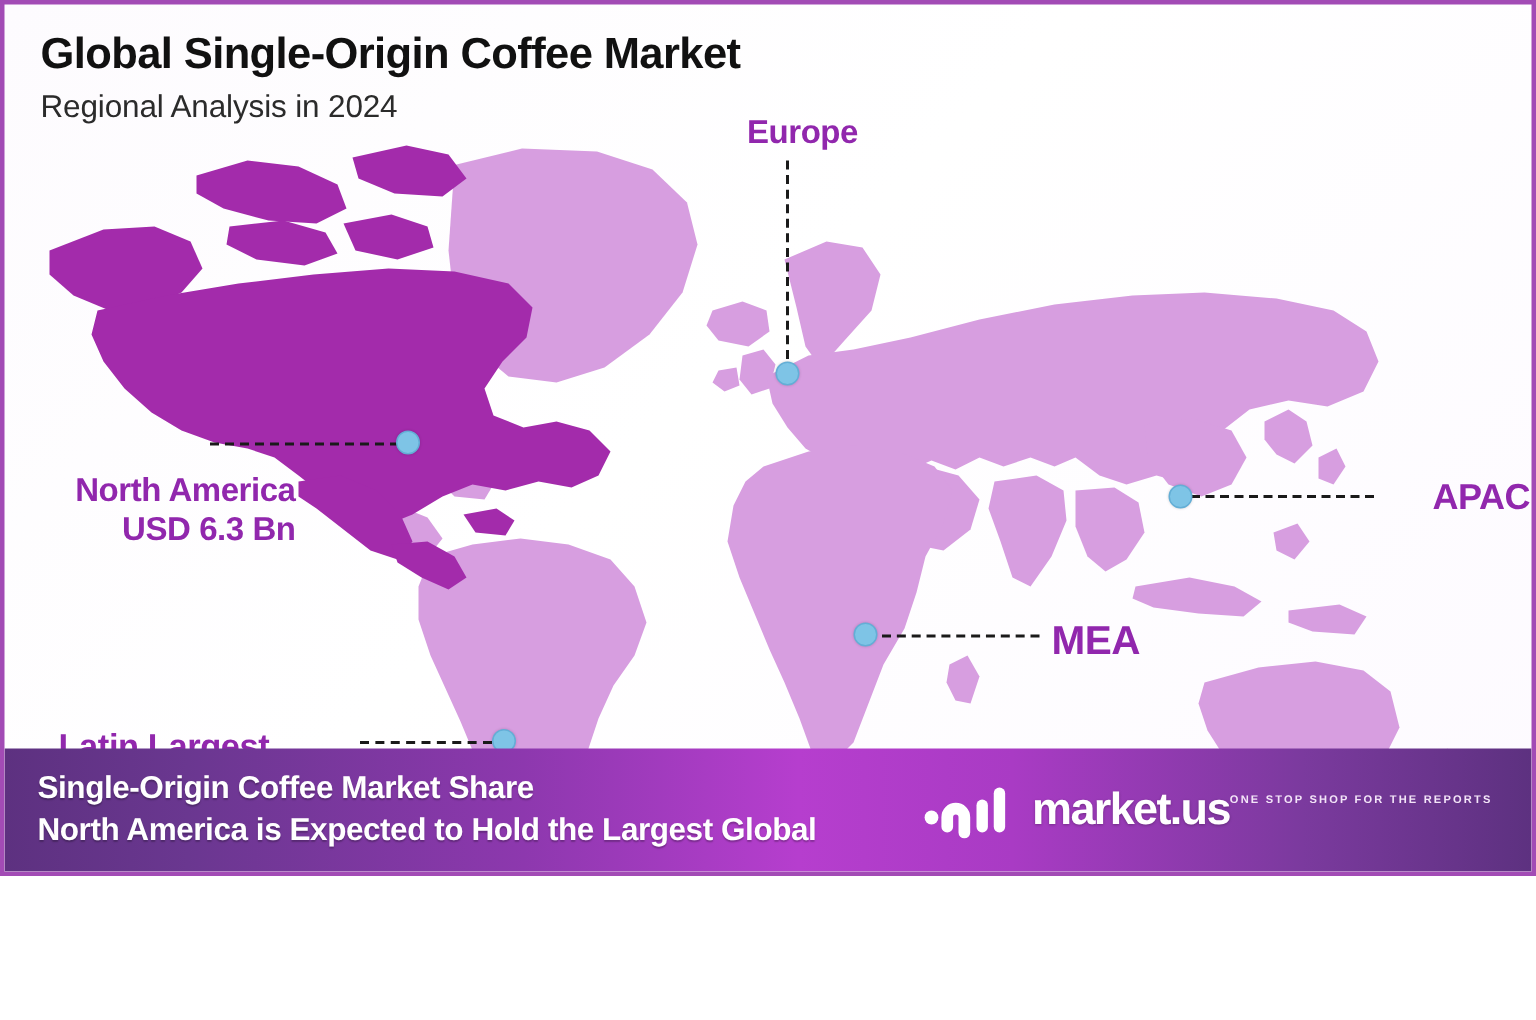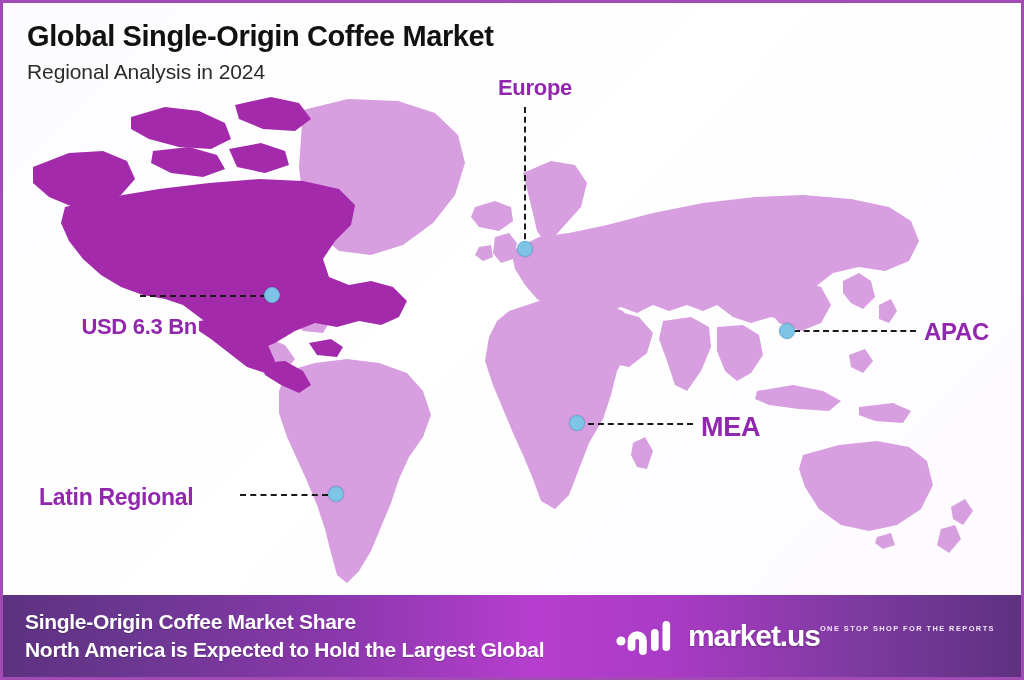--- a/index.html
+++ b/index.html
@@ -4,21 +4,21 @@
 <style>
   * { box-sizing: border-box; margin: 0; padding: 0; }
   html, body {
     width: 1024px; height: 680px;
     font-family: "Liberation Sans", sans-serif;
     background: #ffffff;
     overflow: hidden;
   }
   #infographic {
     position: relative;
-    width: 1024px; height: 680px;
+    width: 1024px; height: 584px;
     background: linear-gradient(135deg,#fdfbfe 0%,#ffffff 45%,#fdfaff 100%);
     border: 3px solid #a24bb5;
     overflow: hidden;
   }
 
   
   .header { position: absolute; left: 24px; top: 18px; z-index: 40; }
   .title {
     font-size: 29px; font-weight: bold; color: #111111;
     letter-spacing: -0.4px; line-height: 1.05; white-space: nowrap;
@@ -60,21 +60,21 @@
   .leader-v {
     position: absolute; z-index: 31;
     border-left: 2px dashed #1a1a1a; width: 0;
   }
 
   
   #c-europe   { left: 495px; top: 72px; }
   #l-europe   { left: 521px; top: 104px; height: 142px; }
   #d-europe   { left: 514px; top: 238px; }
 
-  #c-apac     { left: 921px; top: 315px; }
+  #c-apac     { left: 952px; top: 315px; }
   #l-apac     { left: 791px; top: 327px; width: 122px; }
   #d-apac     { left: 776px; top: 320px; }
 
   #c-mea      { left: 698px; top: 409px; }
   #l-mea      { left: 585px; top: 420px; width: 105px; }
   #d-mea      { left: 566px; top: 412px; }
 
   #c-latam    { left: 36px; top: 481px; }
   #l-latam    { left: 237px; top: 491px; width: 88px; }
   #d-latam    { left: 325px; top: 483px; }
@@ -185,20 +185,21 @@
         <path d="M196 266 L224 262 L248 272 L264 288 L272 306 L262 318 L244 312 L226 298 L208 284 L196 276 Z"></path>
 
         <path d="M258 308 L282 306 L300 316 L308 330 L296 338 L278 330 L262 320 Z"></path>
 
         <path d="M306 288 L328 284 L340 292 L334 302 L314 300 Z"></path>
       </g>
     </svg>
   </div>
 
   <div class="callout" id="c-na">
+    <div class="callout-label lbl-na">North America</div>
     <div class="callout-label lbl-na">USD 6.3 Bn</div>
   </div>
   <div class="leader" id="l-na"></div>
   <div class="dot" id="d-na"></div>
 
   <div class="callout" id="c-europe">
     <div class="callout-label lbl-europe">Europe</div>
   </div>
   <div class="leader-v" id="l-europe"></div>
   <div class="dot" id="d-europe"></div>
@@ -209,21 +210,21 @@
   <div class="leader" id="l-apac"></div>
   <div class="dot" id="d-apac"></div>
 
   <div class="callout" id="c-mea">
     <div class="callout-label lbl-mea">MEA</div>
   </div>
   <div class="leader" id="l-mea"></div>
   <div class="dot" id="d-mea"></div>
 
   <div class="callout" id="c-latam">
-    <div class="callout-label lbl-latam">Latin Regional</div>
+    <div class="callout-label lbl-latam">Latin Largest</div>
   </div>
   <div class="leader" id="l-latam"></div>
   <div class="dot" id="d-latam"></div>
 
   <div class="banner">
     <div>
       <div class="banner-text">Single-Origin Coffee Market Share</div>
       <div class="banner-text">North America is Expected to Hold the Largest Global</div>
     </div>
 

